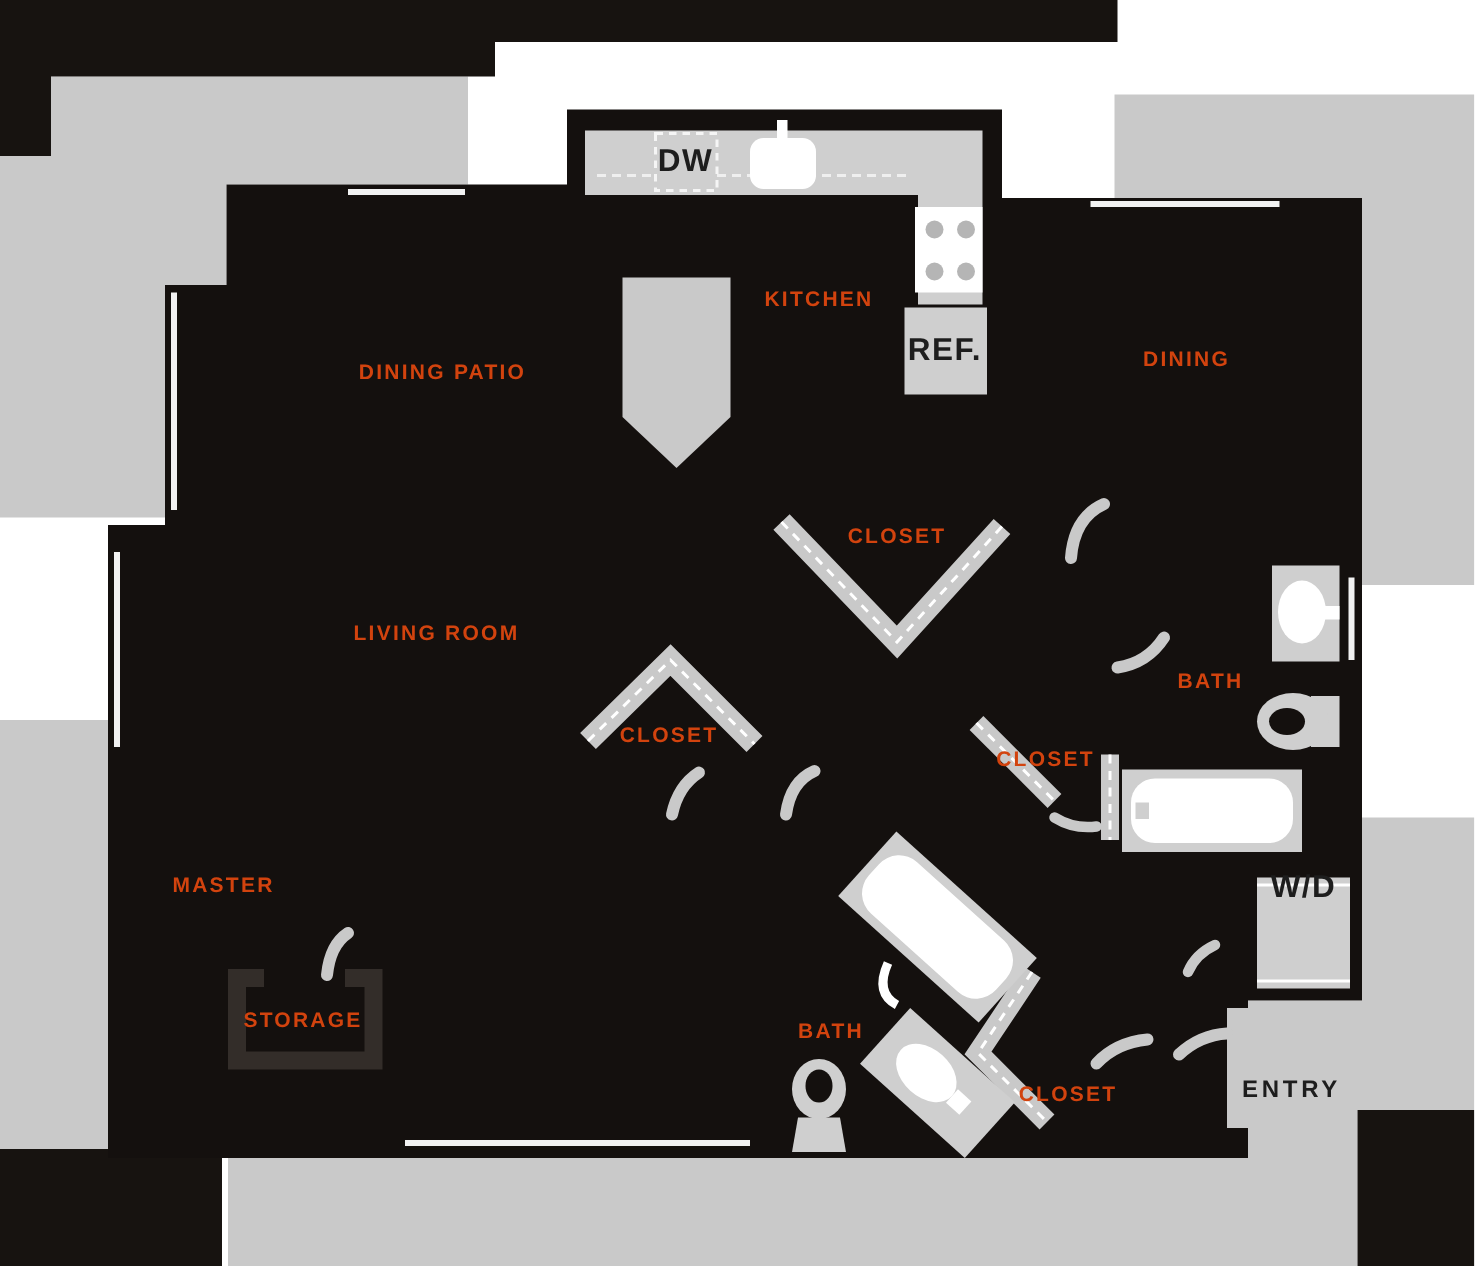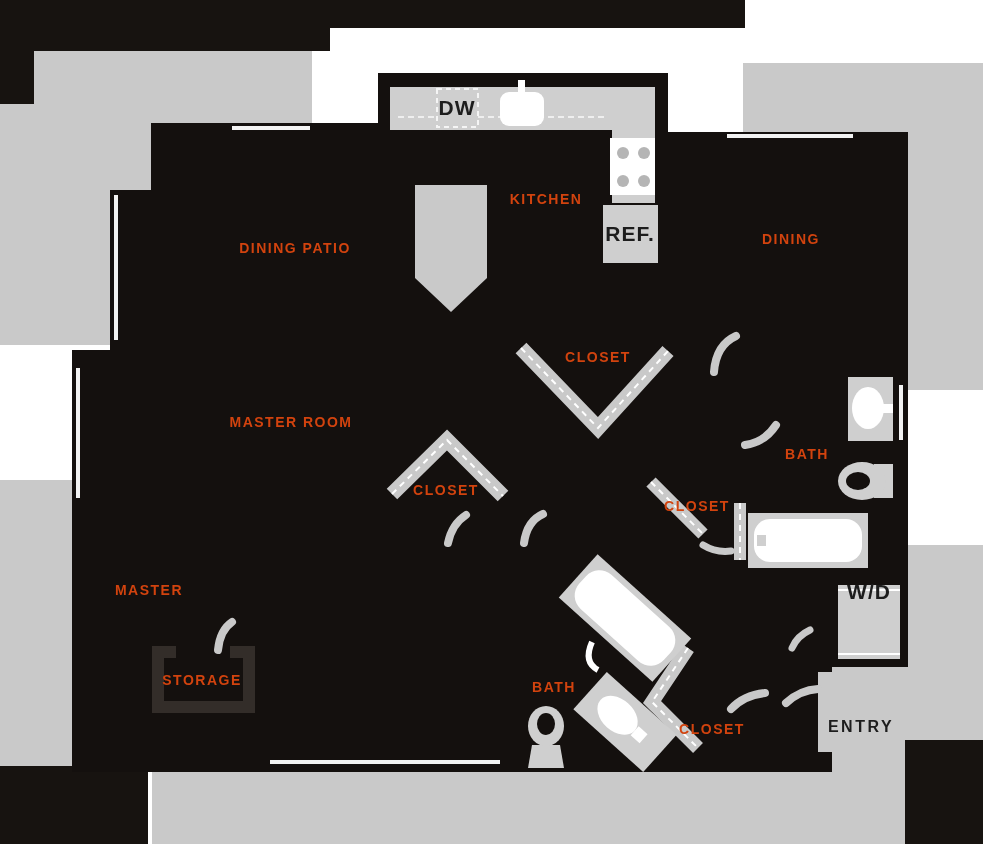--- a/index.html
+++ b/index.html
@@ -111,21 +111,21 @@
   <path d="M786,703 Q800,690 818,689" stroke="#c9c9c9" stroke-width="8" fill="none" stroke-linecap="round"></path>
   <path d="M792,648 Q797,636 810,630" stroke="#c9c9c9" stroke-width="7" fill="none" stroke-linecap="round"></path>
   <path d="M448,543 Q452,524 466,515" stroke="#c9c9c9" stroke-width="8" fill="none" stroke-linecap="round"></path>
   <path d="M524,543 Q527,521 543,514" stroke="#c9c9c9" stroke-width="8" fill="none" stroke-linecap="round"></path>
   <path d="M703,545 Q716,553 731,551" stroke="#c9c9c9" stroke-width="7" fill="none" stroke-linecap="round"></path>
 </svg>
 
 <div class="room-label" style="left:295px;top:248px">DINING PATIO</div>
 <div class="room-label" style="left:546px;top:199px">KITCHEN</div>
 <div class="room-label" style="left:791px;top:239px">DINING</div>
-<div class="room-label" style="left:291px;top:422px">MASTER ROOM</div>
+<div class="room-label" style="left:291px;top:422px">LIVING ROOM</div>
 <div class="room-label" style="left:598px;top:357px">CLOSET</div>
 <div class="room-label" style="left:446px;top:490px">CLOSET</div>
 <div class="room-label" style="left:697px;top:506px">CLOSET</div>
 <div class="room-label" style="left:807px;top:454px">BATH</div>
 <div class="room-label" style="left:149px;top:590px">MASTER</div>
 <div class="room-label" style="left:202px;top:680px">STORAGE</div>
 <div class="room-label" style="left:554px;top:687px">BATH</div>
 <div class="room-label" style="left:712px;top:729px">CLOSET</div>
 
 <div class="appliance-label" style="left:457px;top:108px">DW</div>

